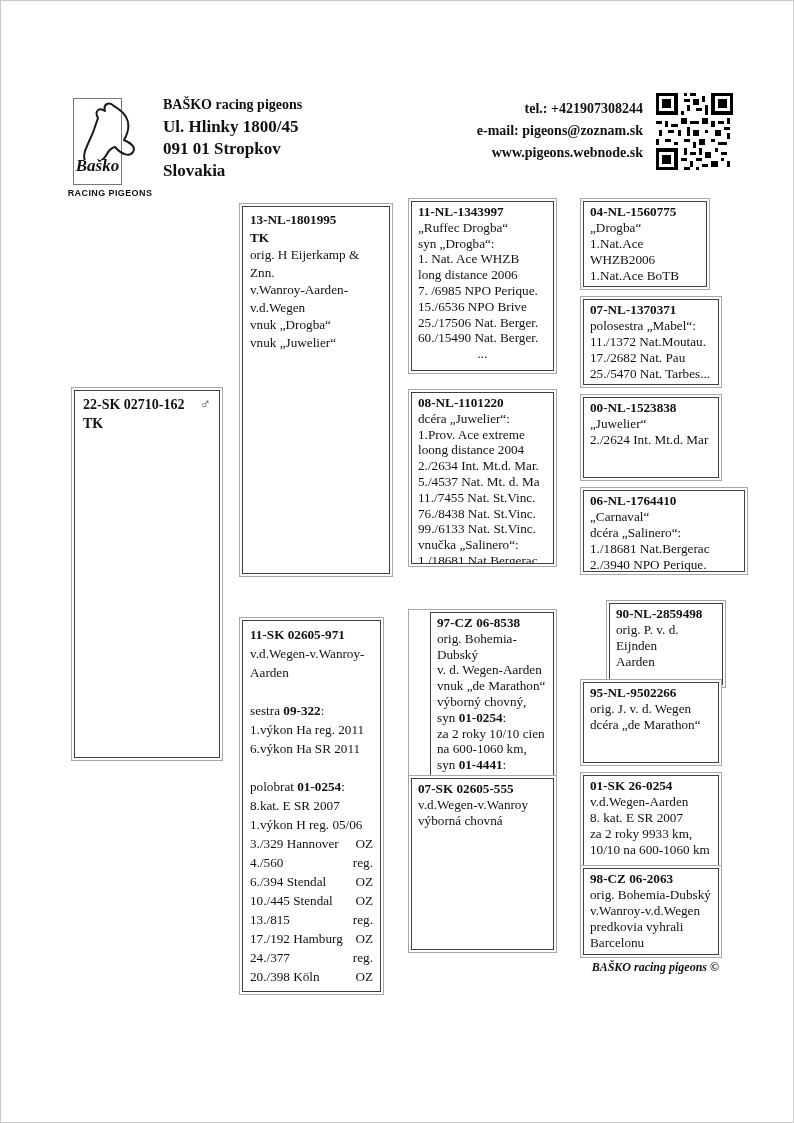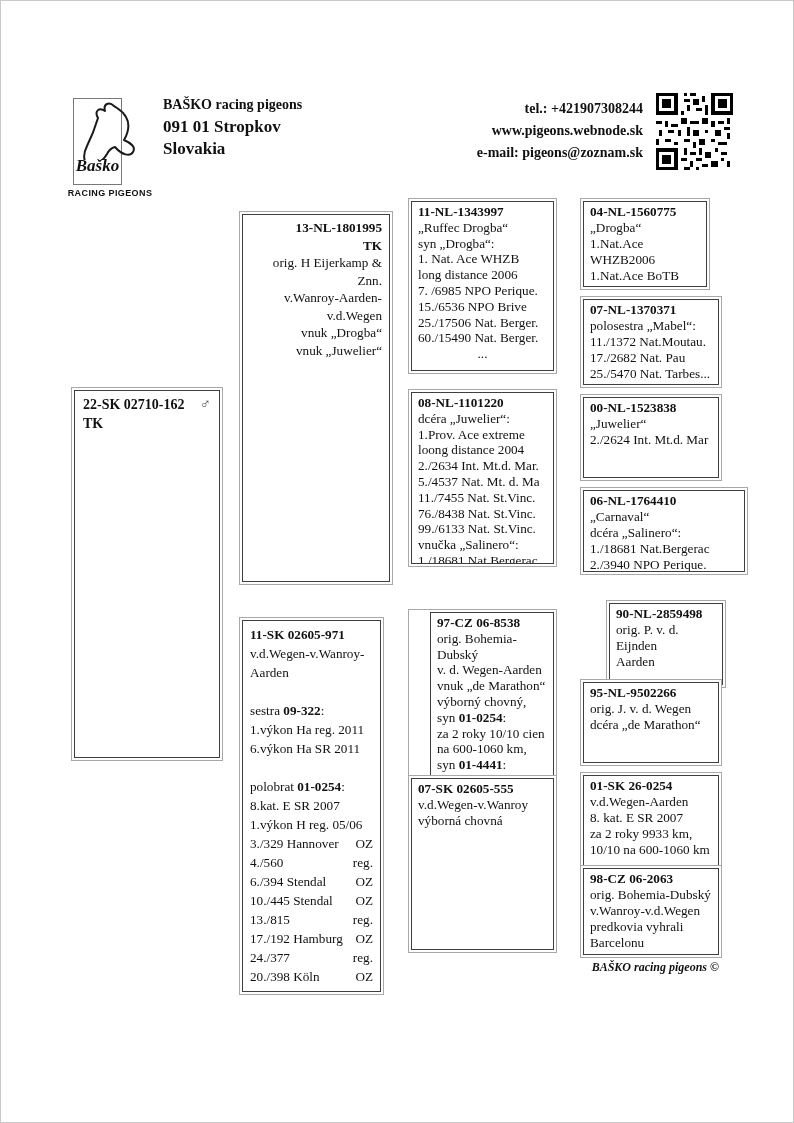--- a/index.html
+++ b/index.html
@@ -50,28 +50,29 @@
                C8 54 10 62 16 63 C22 64 29 59 33 52 C35 48 37 46 41 45
                C48 53 56 55 59 50 C62 45 57 41 50 38 C54 31 56 22 52 15
                C48 8 44 7 40 4 Z" fill="none" stroke="#1a1a1a" stroke-width="2" stroke-linejoin="round"></path>
     </svg>
     <div class="logo-name">Baško</div>
   </div>
   <div class="logo-caption">RACING PIGEONS</div>
 
   <div class="addr">
     <div class="title">BAŠKO racing pigeons</div>
+    <div>Ul. Hlinky 1800/45</div>
     <div>091 01 Stropkov</div>
     <div>Slovakia</div>
   </div>
 
   <div class="contact">
     <div>tel.: +421907308244</div>
+    <div>e-mail: pigeons@zoznam.sk</div>
     <div>www.pigeons.webnode.sk</div>
-    <div>e-mail: pigeons@zoznam.sk</div>
   </div>
 
   <svg class="qr" viewBox="0 0 25 25" shape-rendering="crispEdges">
     <rect x="0" y="0" width="25" height="25" fill="#fff"></rect>
     <g fill="#000">
       <rect x="0" y="0" width="7" height="7"></rect>
         <rect x="18" y="0" width="7" height="7"></rect>
         <rect x="0" y="18" width="7" height="7"></rect>
     </g>
     <g fill="#fff">
@@ -136,21 +137,21 @@
     </g>
   </svg>
 
   <main id="tree">
       <div class="pbox" style="left: 70px; top: 386px; width: 152px; height: 374px;">
         <div class="pin g1">
           <div class="ring"><span class="sex">♂</span><span>22-SK 02710-162</span></div>
           <div class="ln"><span></span><b>TK</b><span></span></div>
         </div>
       </div>
-      <div class="pbox" style="left: 238px; top: 210px; width: 154px; height: 374px; text-align: right;">
+      <div class="pbox" style="left: 238px; top: 202px; width: 154px; height: 374px;">
         <div class="pin g2a">
           <div class="ring"><span>13-NL-1801995</span></div>
           <div class="ln"><span></span><b>TK</b><span></span></div>
           <div class="ln"><span>orig. H Eijerkamp &amp;</span></div>
           <div class="ln"><span>Znn.</span></div>
           <div class="ln"><span>v.Wanroy-Aarden-</span></div>
           <div class="ln"><span>v.d.Wegen</span></div>
           <div class="ln"><span>vnuk „Drogba“</span></div>
           <div class="ln"><span>vnuk „Juwelier“</span></div>
         </div>

